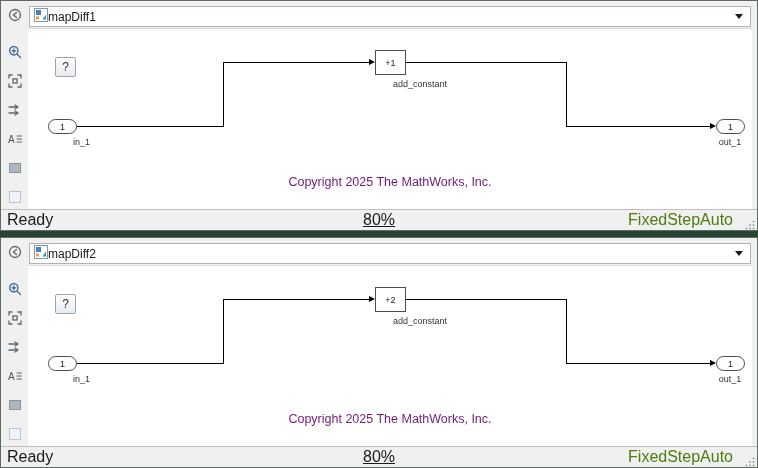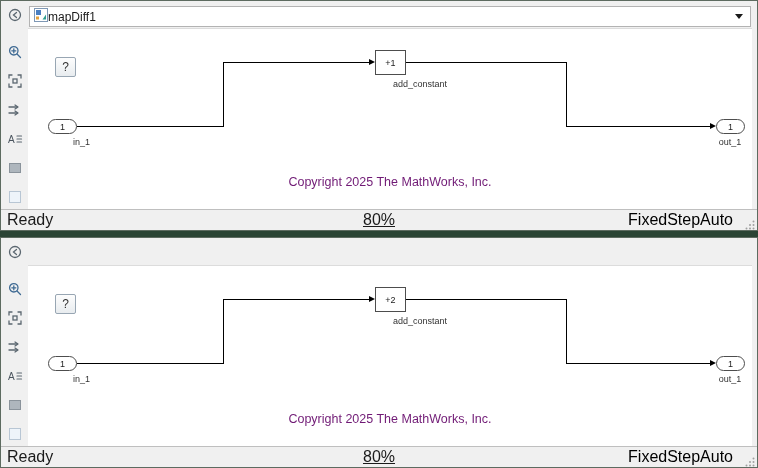--- a/index.html
+++ b/index.html
@@ -100,21 +100,21 @@
   }
 
   
   .status-bar {
     position: absolute; left: 0; right: 0; bottom: 0; height: 21px;
     background: #f0f0f0; border-top: 1px solid #bfbfbf;
     font-size: 16px; color: #1a1a1a;
     display: flex; align-items: center; padding: 0 24px 0 6px;
   }
   .status-zoom { position: absolute; left: 50%; transform: translateX(-50%); text-decoration: underline; }
-  .status-solver { margin-left: auto; color: #000000; cursor: pointer; }
+  .status-solver { margin-left: auto; color: #4d7c0f; cursor: pointer; }
   .grip { position: absolute; right: 1px; bottom: 1px; width: 12px; height: 12px; cursor: nwse-resize; }
 </style>
 </head>
 <body>
 
 <div class="stack">
 
   <div class="window">
 
     <div class="side-toolbar">
@@ -279,20 +279,32 @@
           <rect x="2.5" y="3.5" width="11" height="9" fill="#aeb6bd" stroke="#8a939b"></rect>
         </svg>
       </button>
       <button class="tool">
         <svg width="16" height="16" viewBox="0 0 16 16">
           <rect x="2.5" y="2.5" width="11" height="11" fill="#eef4fa" stroke="#b8c6d4"></rect>
         </svg>
       </button>
     </div>
 
+    <div class="crumb-bar">
+      <span>
+        <svg width="14" height="14" viewBox="0 0 14 14">
+          <rect x="0.5" y="0.5" width="13" height="13" fill="#ffffff" stroke="#7f98b5"></rect>
+          <rect x="2" y="2" width="5" height="5" fill="#4a7fc1"></rect>
+          <path d="M8.5 11.5 L12 6.5 L12 11.5 Z" fill="#2e9e8f"></path>
+          <rect x="2" y="8.5" width="3" height="3" fill="#e4a23c"></rect>
+        </svg>
+      </span>
+      <span class="crumb-title">mapDiff2</span>
+      <span class="crumb-caret"></span>
+    </div>
 
     <div class="canvas">
       <button class="help-btn">?</button>
 
       <div class="port inport">
         <span>1</span>
       </div>
       <div class="port-label inport-label">in_1</div>
 
       <div class="wire w1"></div>

